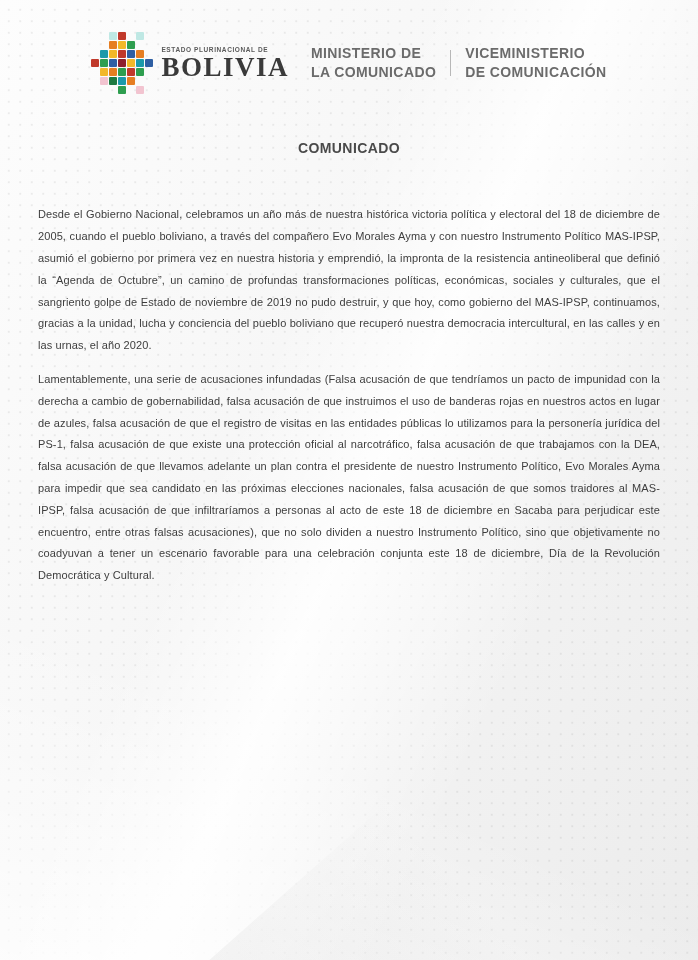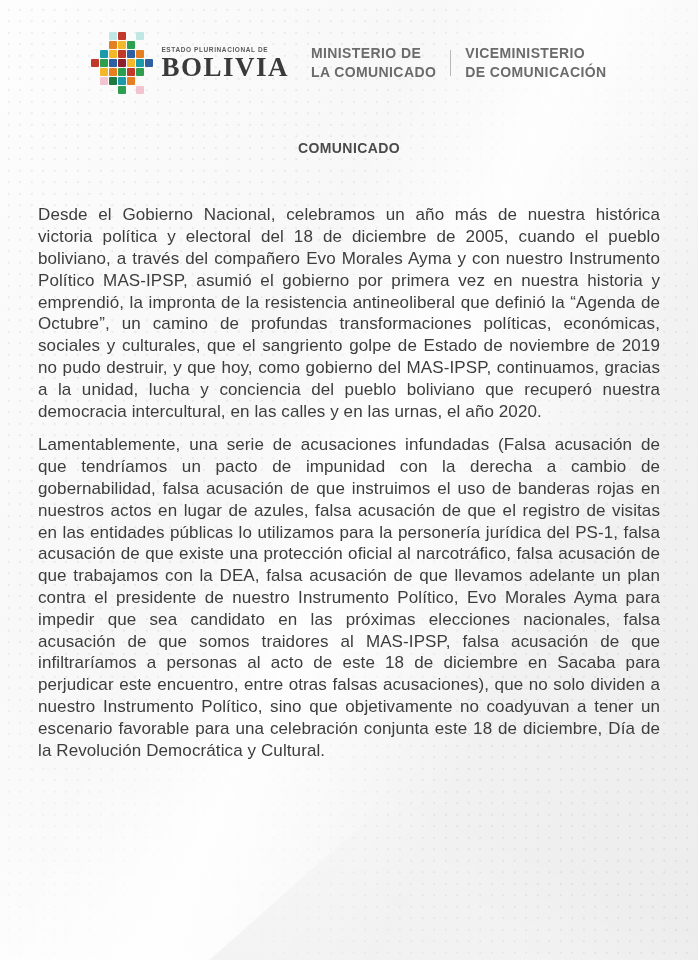--- a/index.html
+++ b/index.html
@@ -90,21 +90,21 @@
     font-weight: 800;
     letter-spacing: 0.4px;
     line-height: 1.17;
     color: #4a4a4a;
   }
 
   
   .body-text {
     margin: 48px 38px 0 38px;
     color: #3d3d3d;
-    font-size: 17px;
+    font-size: 11px;
     line-height: 21.8px;
     text-align: justify;
     letter-spacing: 0.1px;
   }
   .body-text p + p { margin-top: 12px; }
 </style>
 </head>
 <body>
 
 <div class="page">

